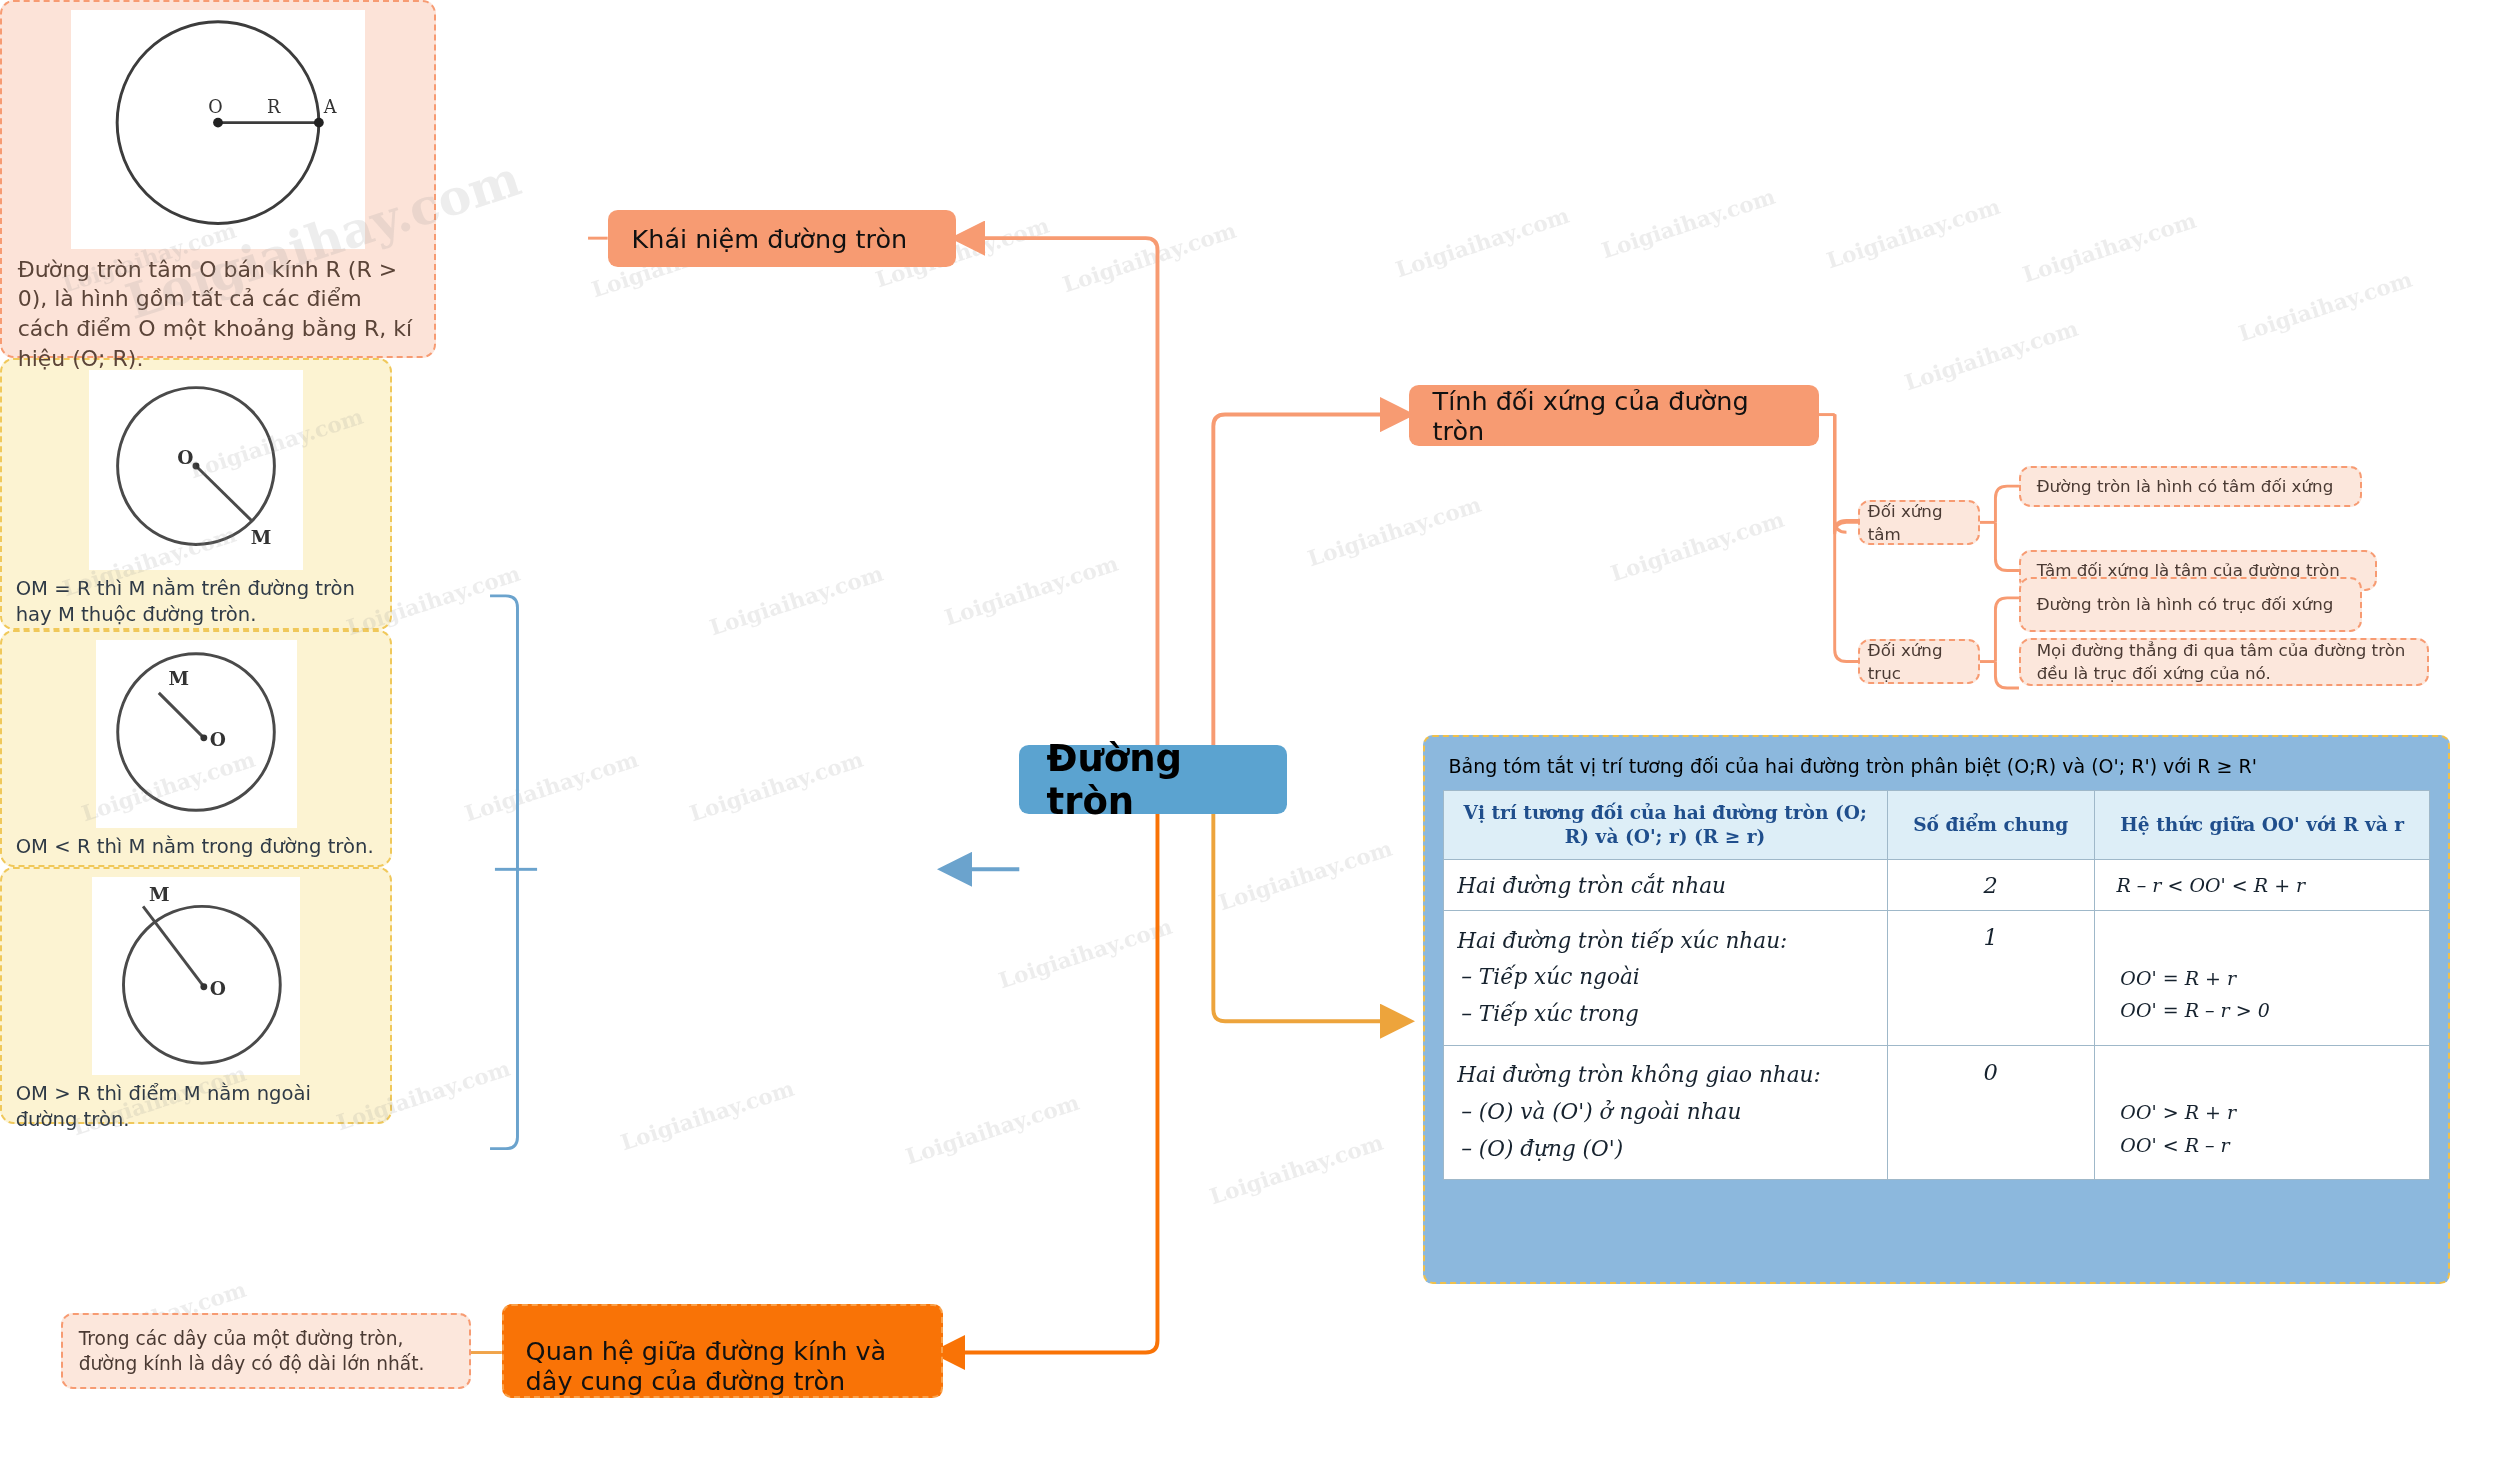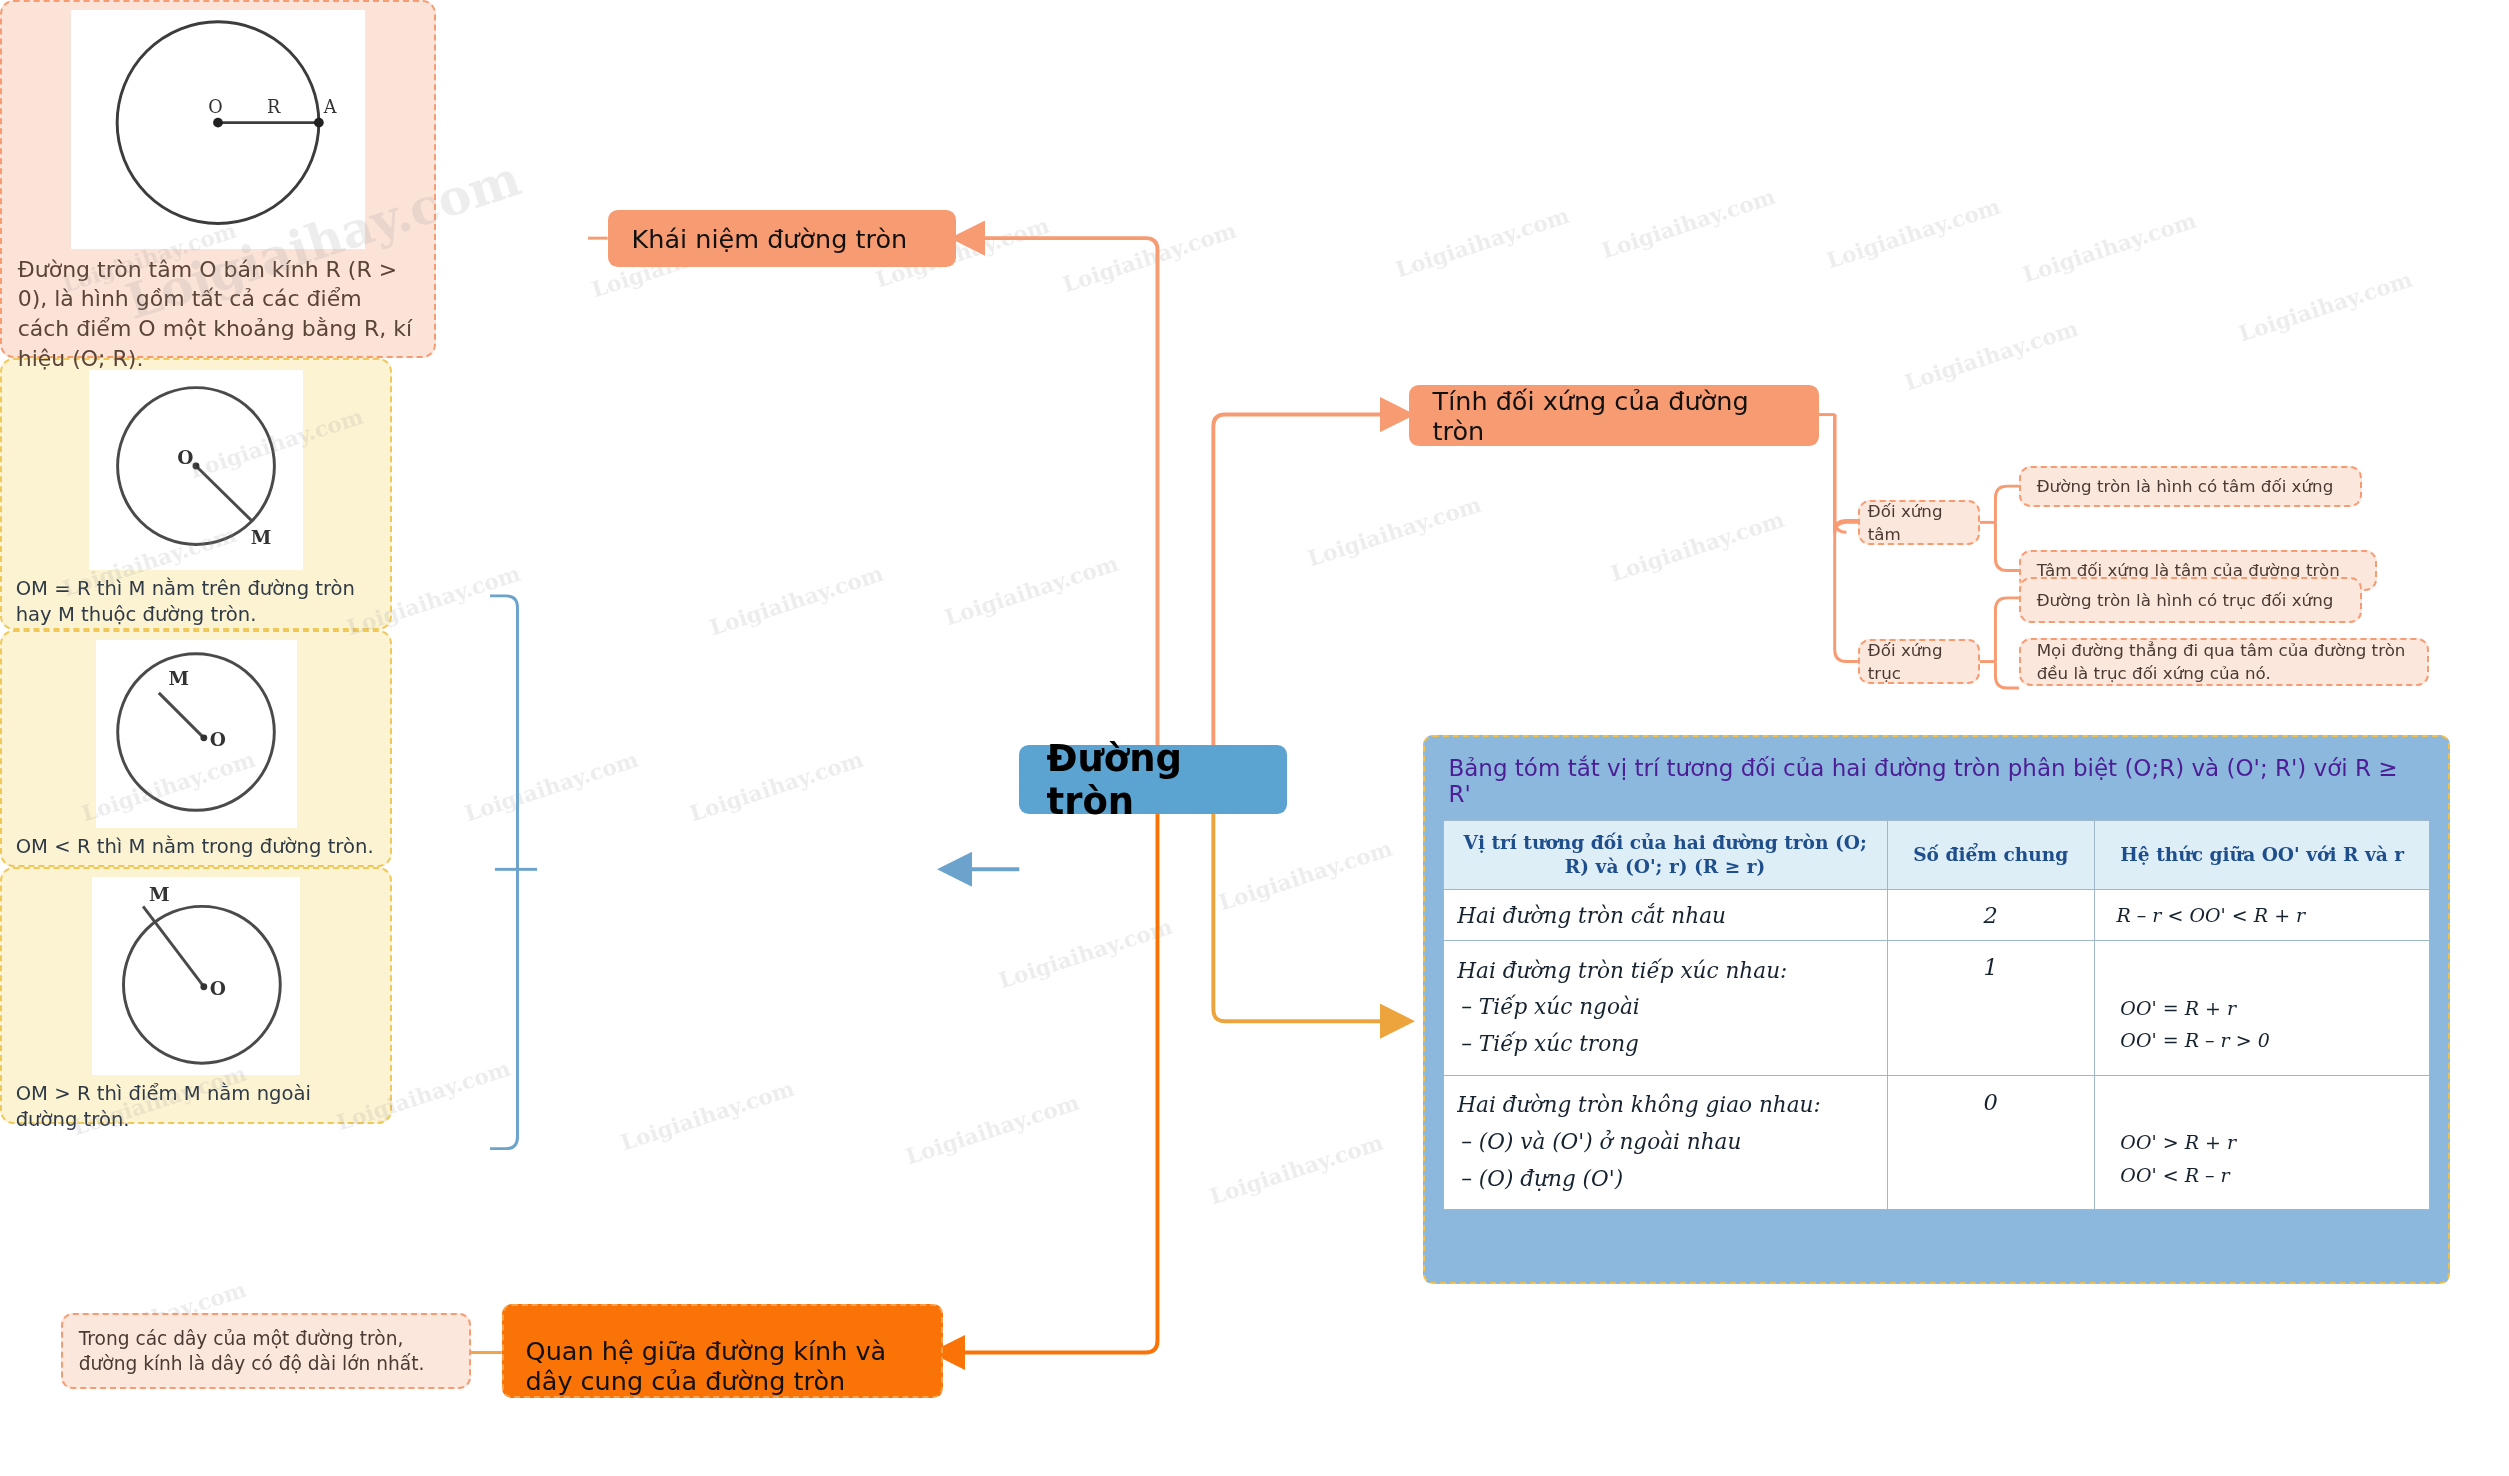--- a/index.html
+++ b/index.html
@@ -56,21 +56,21 @@
   .pinkbox .cap{
     align-self:flex-start;color:#5b4438;font-size:22px;line-height:1.35;
     padding:5.9px 15.7px 0 15.7px;box-sizing:border-box;width:100%;
   }
 
   
   .tablepanel{
     position:absolute;background:#8cb8dd;border:2.9px dashed #f0c04a;border-radius:9.8px;
     box-sizing:border-box;padding:13.7px 17.6px 19.6px 17.6px;
   }
-  .tablepanel .ptitle{color:#4c1d95;font-size:23px;font-weight:500;padding:3.9px 5.9px 13.7px 5.9px;}
+  .tablepanel .ptitle{color:#000000;font-size:19px;font-weight:500;padding:3.9px 5.9px 13.7px 5.9px;}
   .tbl{width:100%;border-collapse:collapse;background:#ffffff;
        font-family:"DejaVu Serif","Liberation Serif",serif;}
   .tbl th,.tbl td{border:1px solid #9fb8c9;vertical-align:middle;}
   .tbl thead th{
     background:#ddeef7;color:#1f4e8c;font-size:18.6px;font-weight:bold;
     text-align:center;padding:9.8px 7.8px;line-height:1.3;
   }
   .tbl td{padding:11.8px 13.7px;font-size:21.6px;color:#16222e;font-style:italic;}
   .tbl td.num{text-align:center;font-size:22.5px;}
   .tbl td.rel{font-style:italic;font-size:19px;padding-left:21.6px;}
@@ -243,21 +243,21 @@
   <div class="note note-xs" style="position:absolute;left:1858px;top:639px;width:122px;height:45px;display:flex;align-items:center;justify-content:center;padding:0 7.8px;">
     <span>Đối xứng trục</span>
   </div>
 
   <div class="note note-xs" style="position:absolute;left:2019px;top:466px;width:343px;height:41px;display:flex;align-items:center;">
     <span>Đường tròn là hình có tâm đối xứng</span>
   </div>
   <div class="note note-xs" style="position:absolute;left:2019px;top:550px;width:358px;height:41px;display:flex;align-items:center;">
     <span>Tâm đối xứng là tâm của đường tròn</span>
   </div>
-  <div class="note note-xs" style="position:absolute;left:2019px;top:577px;width:343px;height:46px;display:flex;align-items:center;">
+  <div class="note note-xs" style="position:absolute;left:2019px;top:577px;width:343px;height:55px;display:flex;align-items:center;">
     <span>Đường tròn là hình có trục đối xứng</span>
   </div>
   <div class="note note-xs" style="position:absolute;left:2019px;top:638px;width:410px;height:48px;display:flex;align-items:center;">
     <span>Mọi đường thẳng đi qua tâm của đường tròn đều là trục đối xứng của nó.</span>
   </div>
 
   <div class="node center-node" style="left:1019px;top:745px;width:268px;height:69px;">
     <span class="txt">Đường tròn</span>
   </div>
 

